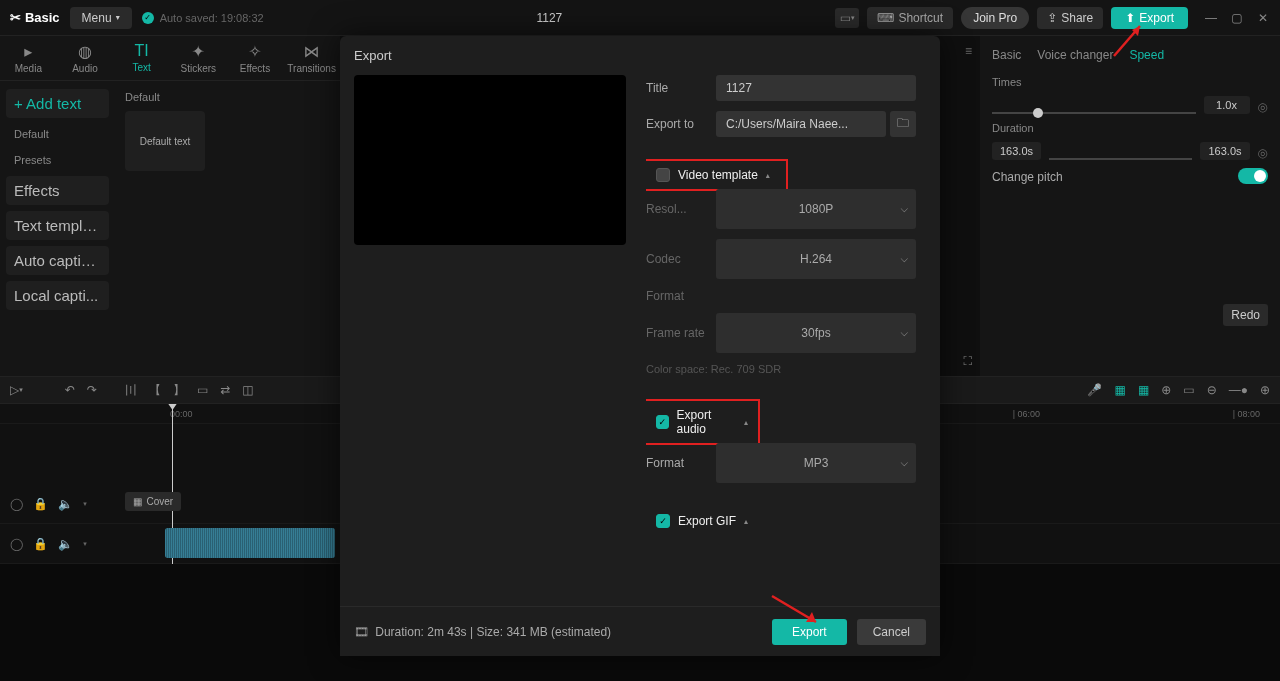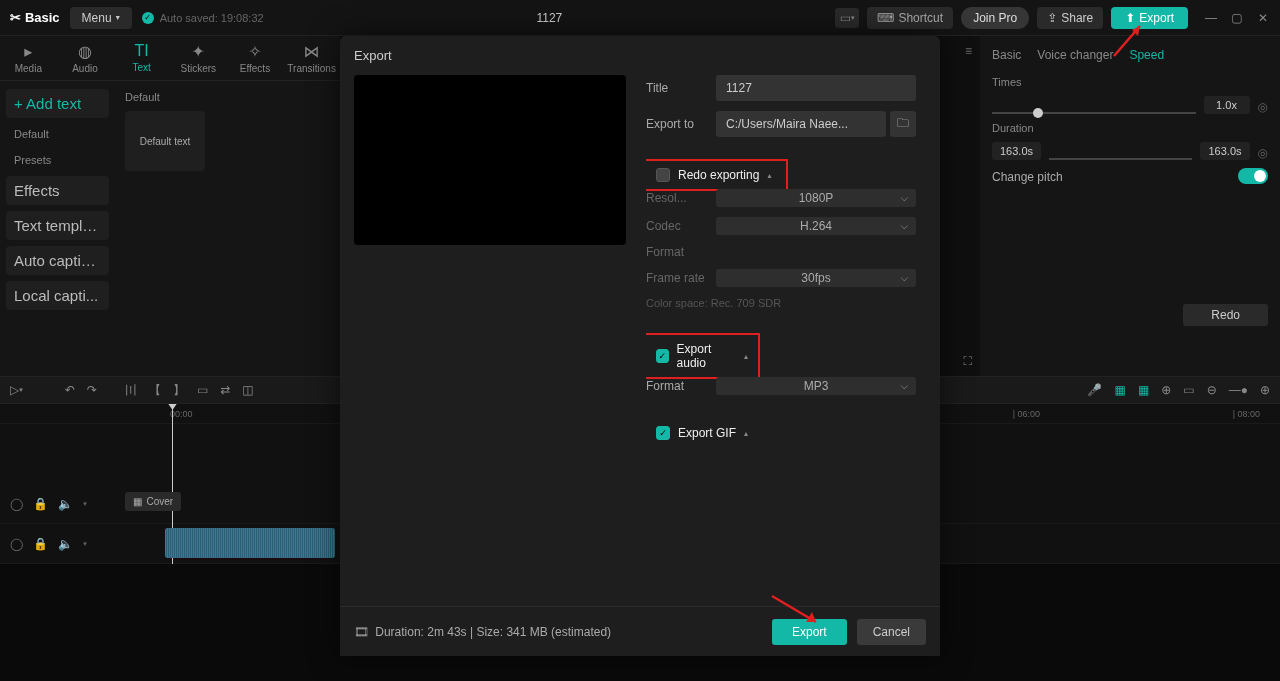--- a/index.html
+++ b/index.html
@@ -50,21 +50,21 @@
 .prop-tabs { display: flex; gap: 16px; color: #888; margin-bottom: 14px; }
 .prop-tabs span { cursor: pointer; }
 .prop-tabs .active { color: #14b8a6; }
 .prop-row { display: flex; align-items: flex-end; margin: 8px 0; gap: 8px; }
 .prop-label { width: 56px; color: #888; font-size: 11px; }
 .prop-val-box { background: #222; padding: 3px 8px; border-radius: 3px; color: #ccc; font-size: 11px; min-width: 46px; text-align: center; }
 .slider { flex: 1; height: 2px; background: #444; position: relative; }
 .slider-thumb { width: 10px; height: 10px; background: #ccc; border-radius: 50%; position: absolute; top: -4px; left: 20%; }
 .toggle { width: 30px; height: 16px; background: #14b8a6; border-radius: 8px; position: relative; margin-left: auto; }
 .toggle::after { content: ''; width: 12px; height: 12px; background: #fff; border-radius: 50%; position: absolute; top: 2px; right: 2px; }
-.redo-btn { background: #2a2a2a; padding: 4px 28px; border-radius: 3px; color: #ccc; float: right; cursor: pointer; }
+.redo-btn { background: #2a2a2a; padding: 4px 8px; border-radius: 3px; color: #ccc; float: right; cursor: pointer; }
 
 
 .tl-tool { color: #888; cursor: pointer; display: flex; align-items: center; }
 
 
 .timeline-area { flex: 1; background: #111; overflow: hidden; }
 .tl-ruler { height: 20px; background: #111; color: #666; font-size: 9px; display: flex; align-items: center; padding-left: 170px; gap: 200px; border-bottom: 1px solid #1a1a1a; position: relative; }
 .playhead { position: absolute; left: 172px; top: 0; width: 1px; height: 260px; background: #ccc; }
 .playhead::before { content: ''; position: absolute; top: -2px; left: -5px; width: 11px; height: 8px; background: #ccc; clip-path: polygon(0 0, 100% 0, 50% 100%); }
 .track-row { height: 40px; display: flex; align-items: center; border-bottom: 1px solid #1a1a1a; }
@@ -79,21 +79,21 @@
 .modal-header { padding: 12px 14px; color: #ccc; font-size: 13px; }
 .modal-body { flex: 1; display: flex; padding: 0 14px; overflow: hidden; }
 .modal-preview { width: 272px; height: 170px; background: #000; border-radius: 4px; }
 .modal-form { flex: 1; margin-left: 20px; overflow-y: auto; padding-right: 10px; position: relative; }
 .modal-form::-webkit-scrollbar { width: 6px; }
 .modal-form::-webkit-scrollbar-thumb { background: #444; border-radius: 3px; }
 .form-row { display: flex; align-items: center; margin-bottom: 10px; gap: 4px; }
 .form-label { width: 66px; color: #aaa; font-size: 12px; overflow: hidden; text-overflow: ellipsis; white-space: nowrap; }
 .form-label.dim { color: #666; }
 .form-input { flex: 1; background: #333; border: none; color: #ccc; padding: 6px 10px; border-radius: 3px; font-size: 12px; }
-.form-select { flex: 1; background: #2e2e2e; color: #aaa; padding: 2px 10px; border-radius: 3px; font-size: 12px; display: flex; justify-content: center; align-items: center; position: relative; cursor: pointer; }
+.form-select { flex: 1; background: #2e2e2e; color: #aaa; padding: 13px 10px; border-radius: 3px; font-size: 12px; display: flex; justify-content: center; align-items: center; position: relative; cursor: pointer; }
 .form-select::after { content: '⌵'; position: absolute; right: 8px; color: #888; font-size: 10px; }
 .folder-btn { width: 26px; height: 26px; background: #333; border-radius: 3px; display: flex; align-items: center; justify-content: center; color: #ccc; cursor: pointer; }
 .section-chk { display: flex; align-items: center; gap: 8px; padding: 7px 10px; cursor: pointer; }
 .section-chk.hl { outline: 2px solid #e02020; }
 .chk { width: 14px; height: 14px; border-radius: 3px; border: 1px solid #666; display: inline-flex; align-items: center; justify-content: center; font-size: 9px; }
 .chk.on { background: #14b8a6; border-color: #14b8a6; color: #000; }
 .chk.off { background: #444; border-color: #555; }
 .section-title { color: #eee; font-weight: 500; font-size: 12px; }
 .caret-sm { color: #888; font-size: 8px; }
 .subtle { color: #555; font-size: 11px; margin: 8px 0; }
@@ -307,21 +307,21 @@
         <span class="form-label">Export to</span>
         <div class="form-input" style="flex:1; overflow:hidden; text-overflow:ellipsis; white-space:nowrap">C:/Users/Maira Naee...</div>
         <div class="folder-btn">
             <span>🗀</span>
           </div>
       </div>
 
       <div style="height:14px"></div>
       <div class="section-chk hl" style="width:140px">
         <span class="chk off"></span>
-        <span class="section-title">Redo exporting</span>
+        <span class="section-title">Video template</span>
         <span class="caret-sm">▴</span>
       </div>
       <div class="form-row">
           <span class="form-label dim">Resol...</span>
           <div class="form-select">1080P</div>
         </div>
       <div class="form-row">
           <span class="form-label dim">Codec</span>
           <div class="form-select">H.264</div>
         </div>

